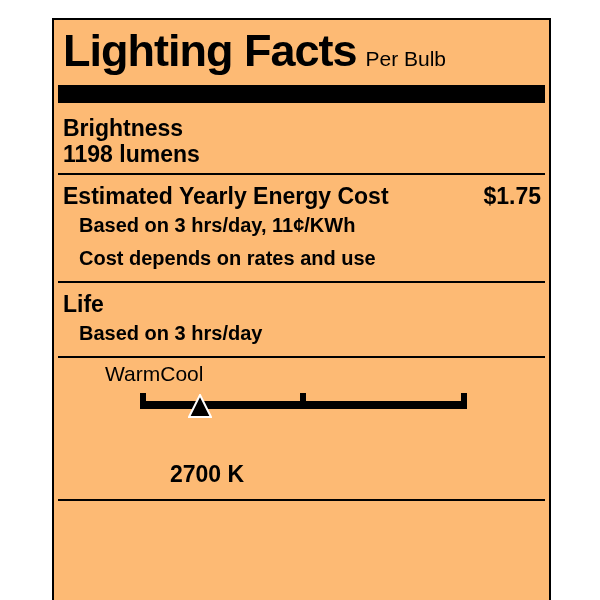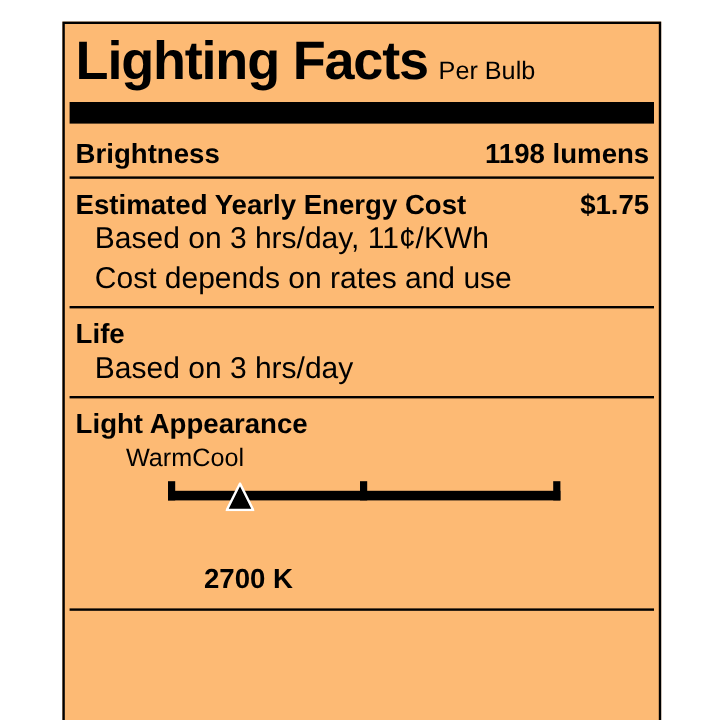--- a/index.html
+++ b/index.html
@@ -45,37 +45,38 @@
   
   .kv-row {
     display: flex;
     justify-content: space-between;
     align-items: baseline;
     font-size: 23px;
     font-weight: bold;
     line-height: 26px;
     padding: 12px 4px 6px 5px;
     border-bottom: 2px solid #000000;
+    flex-direction: column;
   }
   .section {
     border-bottom: 2px solid #000000;
     padding-bottom: 6px;
   }
   .section .main-line {
     display: flex;
     justify-content: space-between;
     align-items: flex-end;
     font-size: 23px;
     font-weight: bold;
     line-height: 26px;
     padding: 8px 4px 0 5px;
   }
   .note-line {
-    font-size: 25px;
-    font-weight: normal;
+    font-size: 20px;
+    font-weight: bold;
     line-height: 33px;
     padding-left: 21px;
     white-space: nowrap;
   }
   
   .section.light-appearance { padding-bottom: 10px; }
   .scale-labels {
     display: flex;
     justify-content: flex-start;
     font-size: 21px;
@@ -145,23 +146,20 @@
   </div>
 
   <div class="section">
     <div class="main-line">
       <span>Life</span>
     </div>
     <div class="note-line">Based on 3 hrs/day</div>
   </div>
 
   <div class="section light-appearance">
-    <div class="main-line">
-      <span>Light Appearance</span>
-    </div>
     <div class="scale-labels">
       <span>Warm</span>
       <span>Cool</span>
     </div>
     <div class="scale">
       <div class="scale-tick tick-left"></div>
       <div class="scale-tick tick-mid"></div>
       <div class="scale-tick tick-right"></div>
       <div class="scale-bar"></div>
       <svg class="marker" viewBox="0 0 24 24" style="left: 129.841px;">

